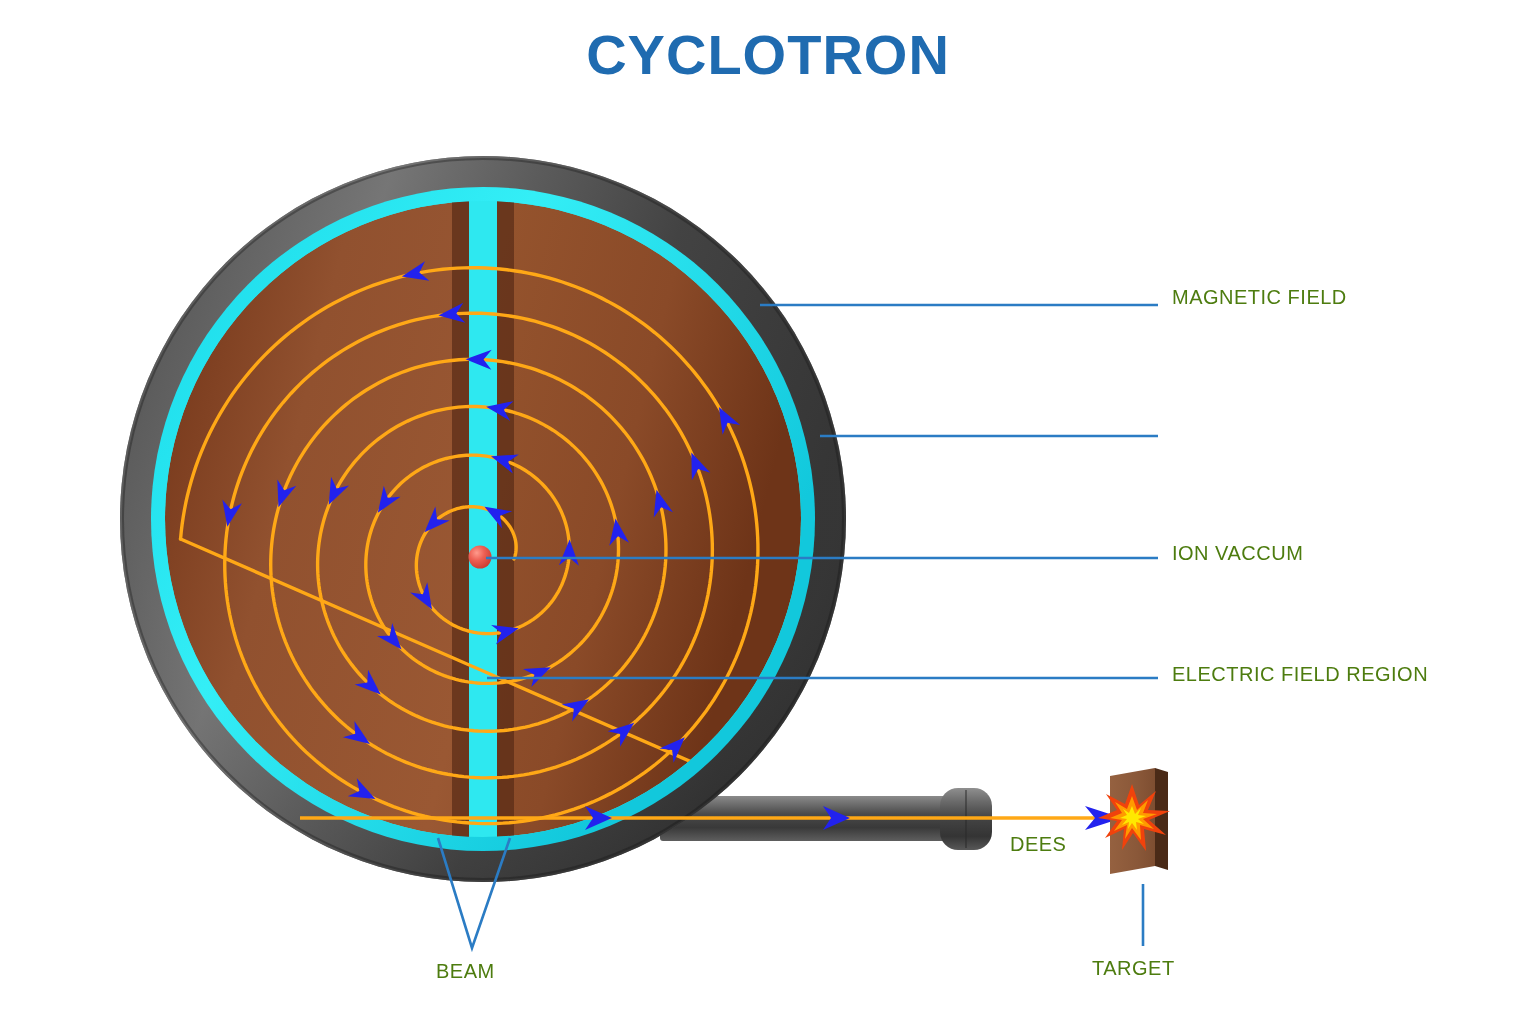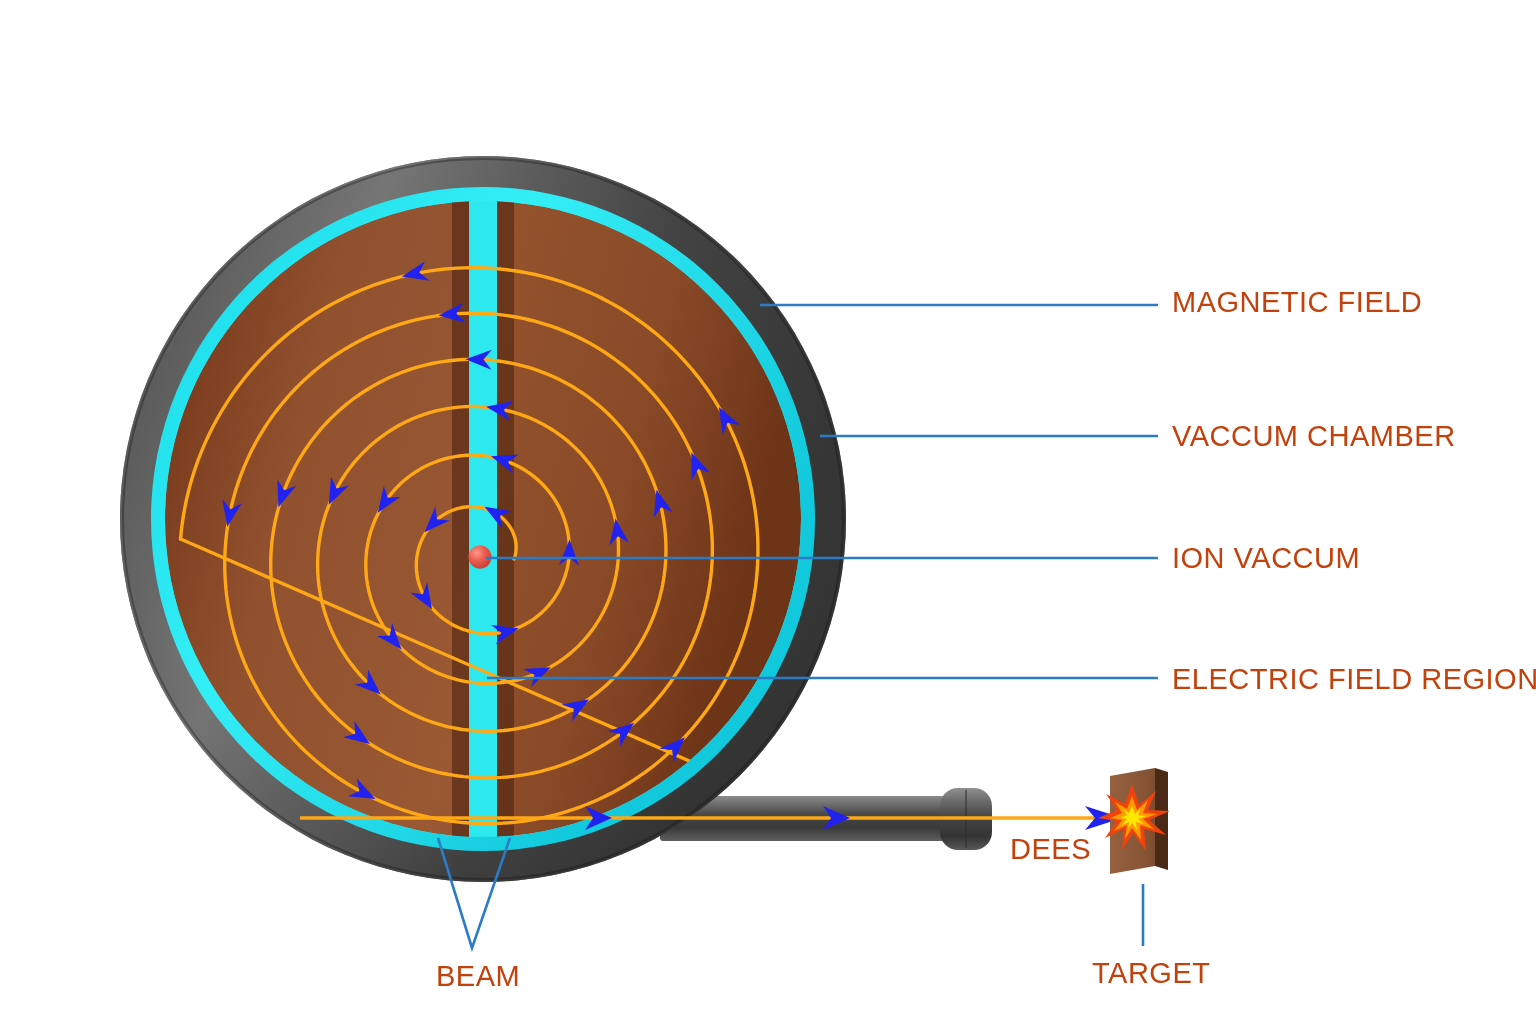--- a/index.html
+++ b/index.html
@@ -36,22 +36,22 @@
     text-align: center;
     font-size: 56px;
     font-weight: bold;
     letter-spacing: 1px;
     color: #1F6BB0;
     font-family: "Liberation Sans", sans-serif;
     user-select: none;
   }
   .lbl {
     position: absolute;
-    font-size: 29px;
-    color: #c2410c;
+    font-size: 20px;
+    color: #4d7c0f;
     font-family: "Liberation Sans", sans-serif;
     letter-spacing: 0.5px;
     white-space: nowrap;
     user-select: none;
   }
   .lbl-mag   { left: 1172px; top: 286px; }
   .lbl-vac   { left: 1172px; top: 420px; }
   .lbl-ion   { left: 1172px; top: 542px; }
   .lbl-efr   { left: 1172px; top: 663px; }
   .lbl-beam  { left: 1010px; top: 833px; }
@@ -228,21 +228,21 @@
       <line x1="760" y1="305" x2="1158" y2="305"></line>
       <line x1="820" y1="436" x2="1158" y2="436"></line>
       <line x1="486" y1="558" x2="1158" y2="558"></line>
       <line x1="487" y1="678" x2="1158" y2="678"></line>
       <line x1="1143" y1="884" x2="1143" y2="946"></line>
 
       <polyline points="438,838 472,948 510,838"></polyline>
     </g>
   </svg>
 
+  <div class="title">CYCLOTRON</div>
 
   <div class="lbl lbl-mag">MAGNETIC FIELD</div>
-  <div class="lbl lbl-vac">VACCUM CHAMBER</div>
   <div class="lbl lbl-ion">ION VACCUM</div>
   <div class="lbl lbl-efr">ELECTRIC FIELD REGION</div>
   <div class="lbl lbl-beam">DEES</div>
   <div class="lbl lbl-dees">BEAM</div>
   <div class="lbl lbl-target">TARGET</div>
 </div>
 
 </body></html>

